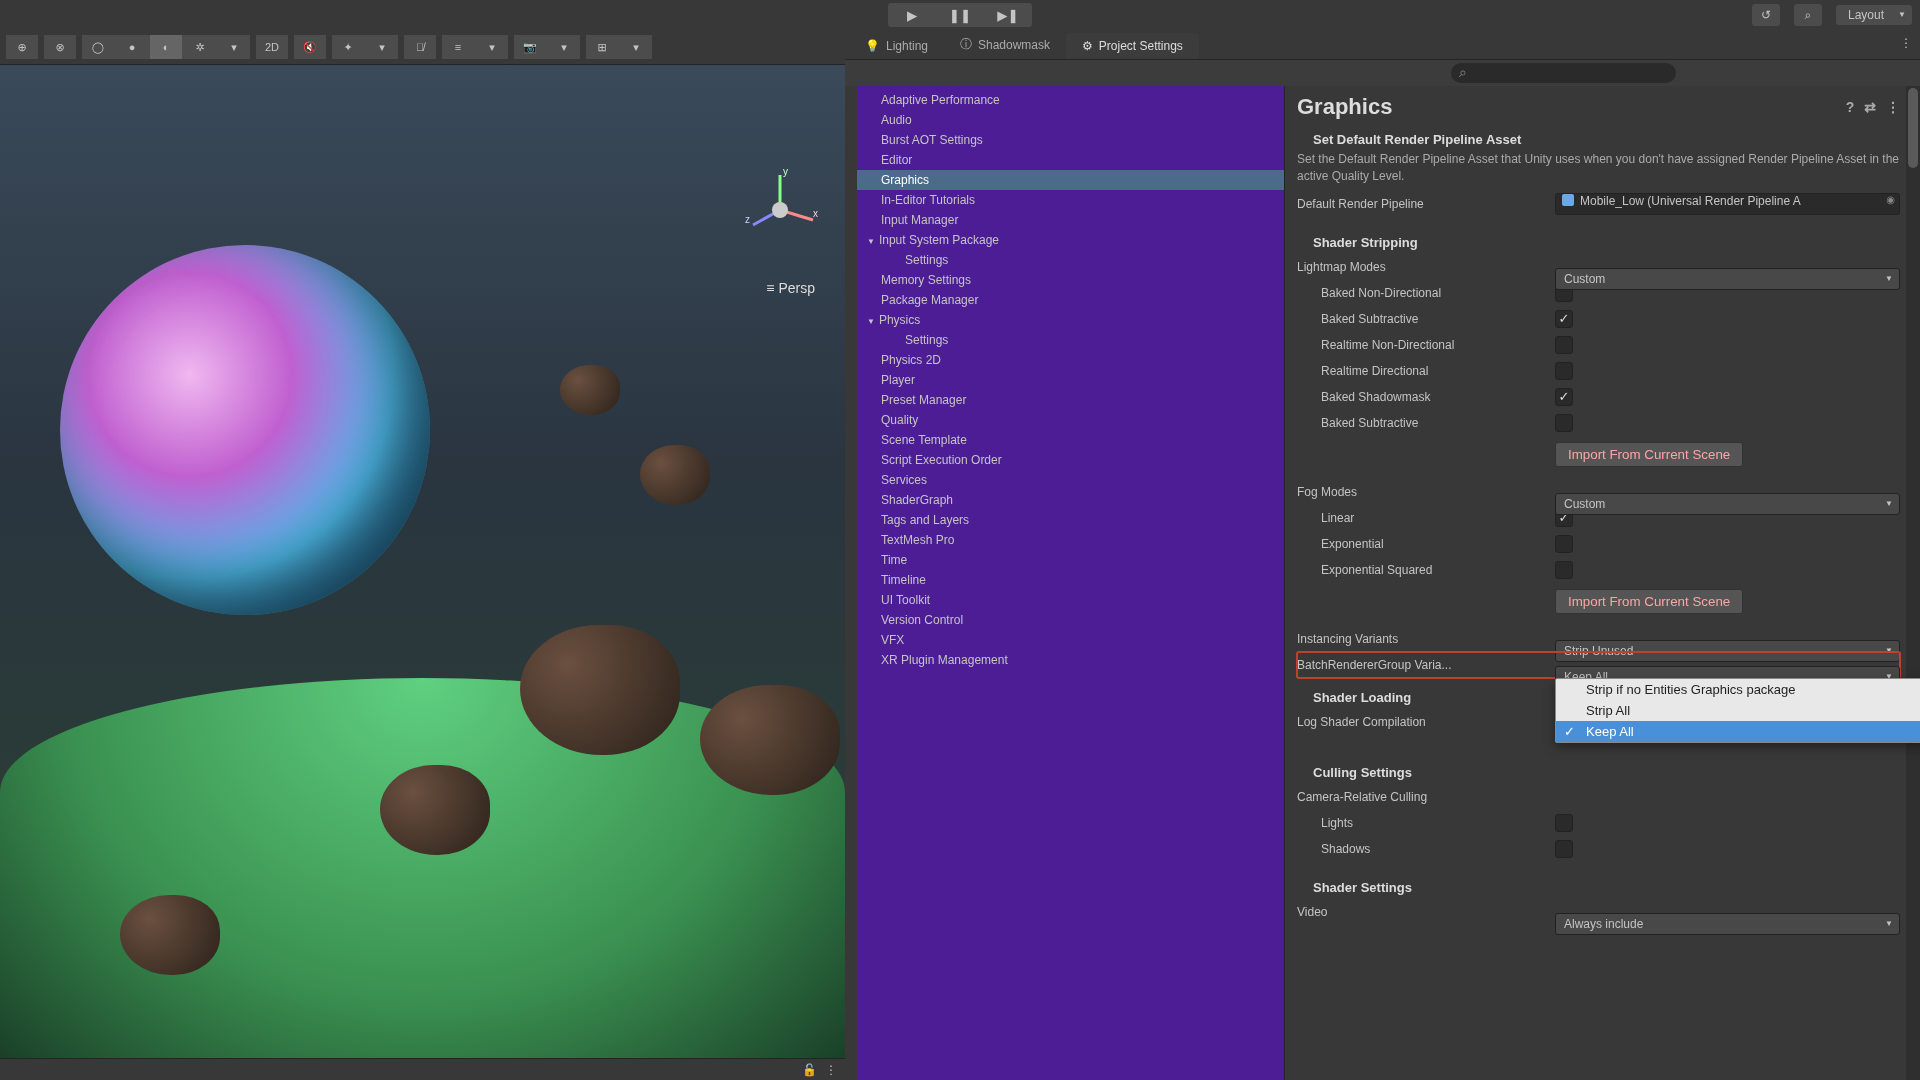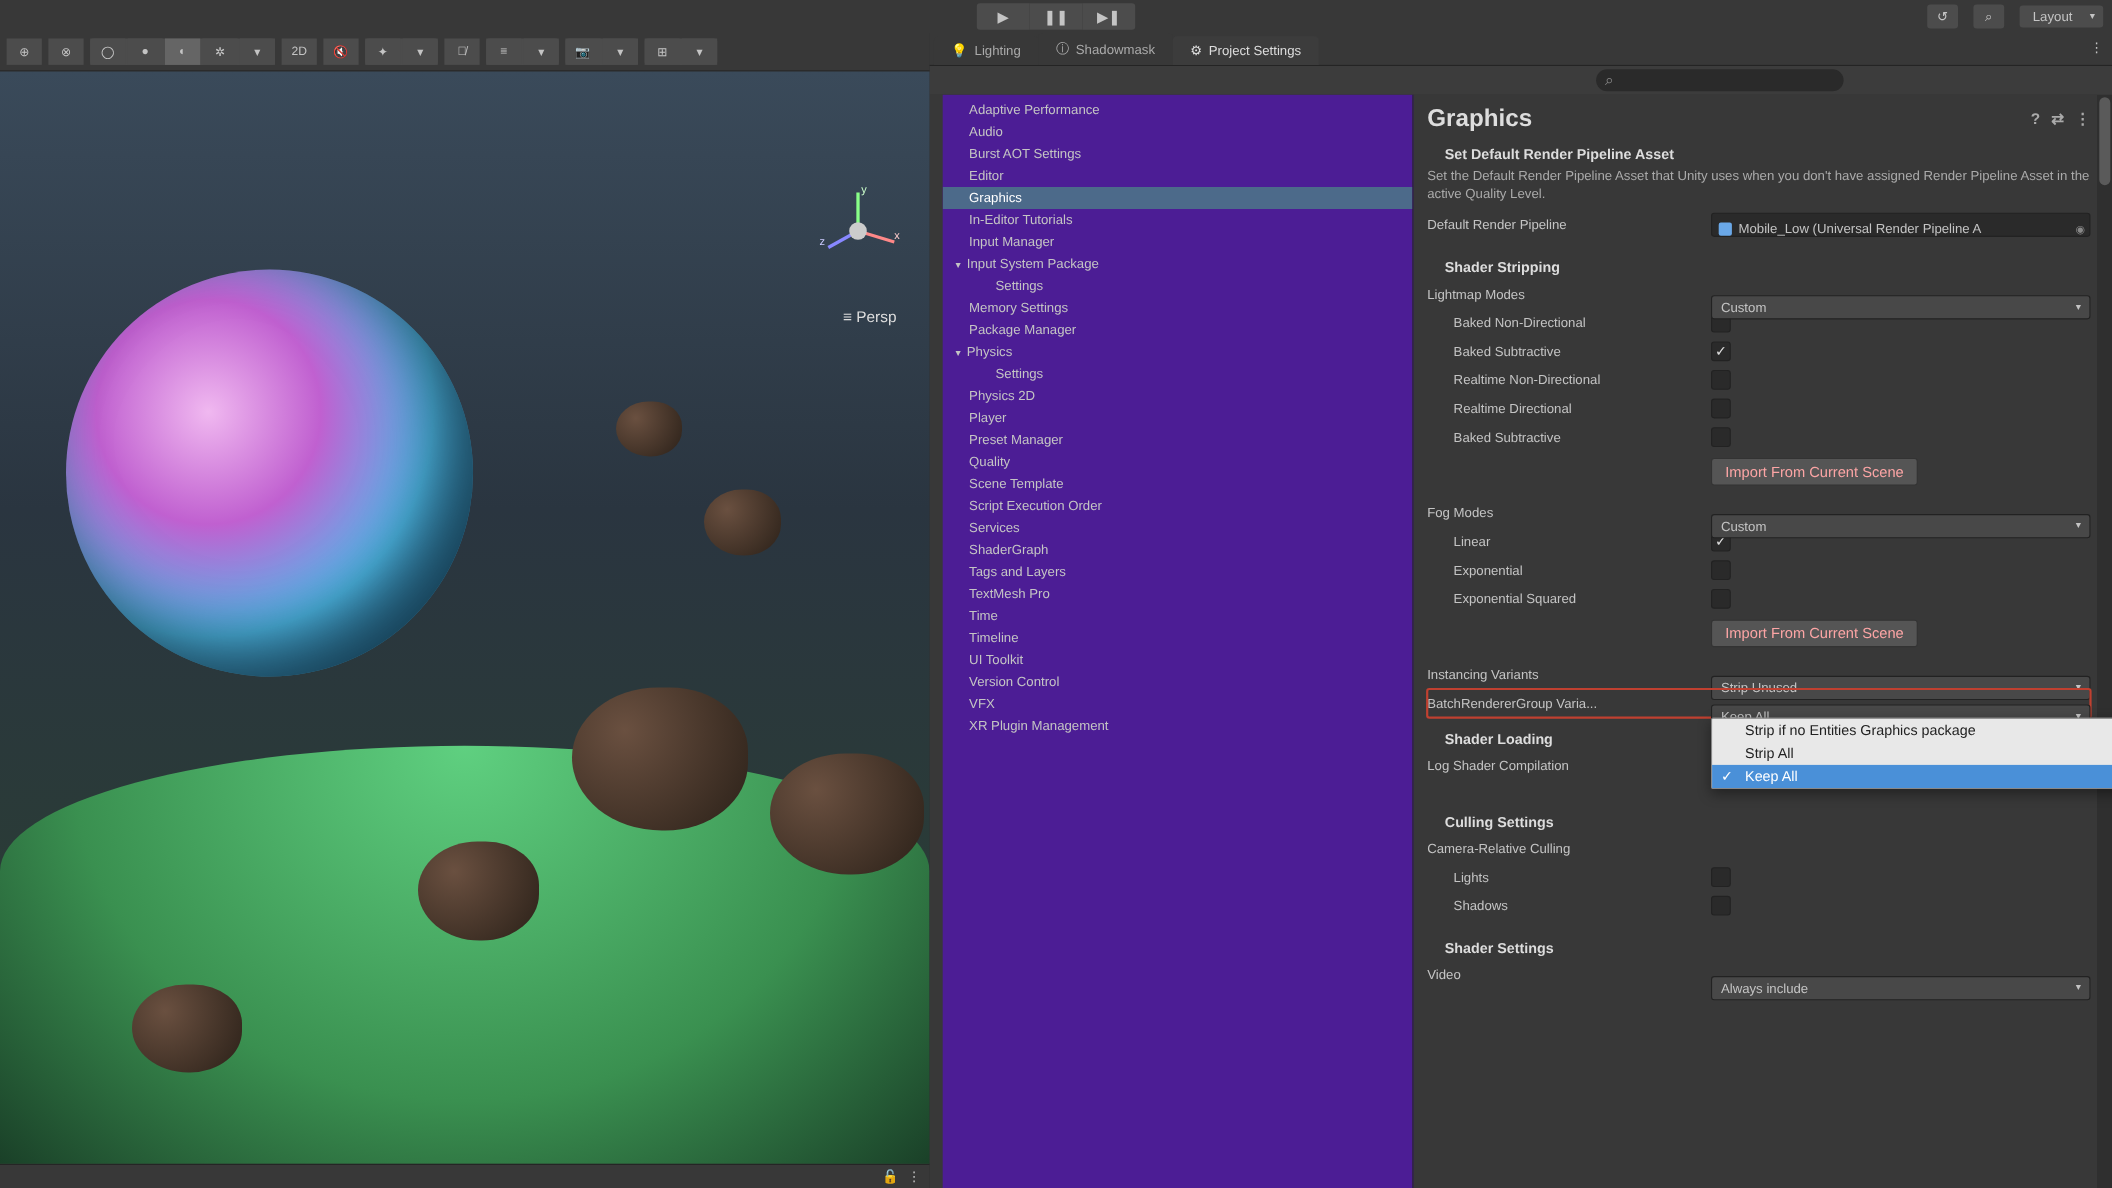--- a/index.html
+++ b/index.html
@@ -59,21 +59,21 @@
 
 .detail { flex: 1; overflow-y: auto; padding: 0; background: #383838; position: relative; }
 .detail-inner { padding: 8px 20px 20px 12px; }
 .detail-title { font-size: 22px; font-weight: 600; color: #ddd; margin-bottom: 12px; display: flex; align-items: center; justify-content: space-between; }
 .detail-title .title-icons { display: flex; gap: 10px; font-size: 14px; color: #aaa; }
 .section-head { font-weight: 600; color: #ddd; margin: 10px 16px 4px; font-size: 13px; }
 .desc { color: #aaa; margin-bottom: 6px; line-height: 1.4; }
 .row { display: flex; align-items: center; height: 26px; }
 .row label { width: 258px; padding-left: 0; }
 .row.indent1 label { padding-left: 24px; width: 258px; }
-.object-field { flex: 1; background: #2a2a2a; border: 1px solid #222; height: 22px; border-radius: 3px; display: flex; align-items: flex-end; padding: 0 24px 0 6px; position: relative; }
+.object-field { flex: 1; background: #2a2a2a; border: 1px solid #222; height: 22px; border-radius: 3px; display: flex; align-items: flex-start; padding: 0 24px 0 6px; position: relative; }
 .object-field::after { content: "◉"; position: absolute; right: 4px; color: #888; font-size: 10px; }
 .cubelet { width: 12px; height: 12px; background: #6aa8e8; margin-right: 6px; border-radius: 2px; }
 .dropdown { flex: 1; background: #484848; border: 1px solid #222; height: 22px; border-radius: 3px; padding: 0 24px 0 8px; display: flex; align-items: center; position: relative; cursor: pointer; margin-top: 24px; }
 .dropdown::after { content: "▼"; position: absolute; right: 6px; font-size: 8px; }
 .checkbox { width: 18px; height: 18px; background: #2a2a2a; border: 1px solid #222; border-radius: 3px; display: flex; align-items: center; justify-content: center; cursor: pointer; }
 .checkbox.checked::after { content: "✓"; color: #ddd; font-size: 13px; }
 .btn { background: #555; border: 1px solid #333; padding: 4px 12px; border-radius: 3px; cursor: pointer; color: #fca5a5; }
 .btn-row { display: flex; justify-content: flex-start; padding-left: 258px; margin: 6px 0 12px; }
 
 .highlight-row { outline: 2px solid #c04030; outline-offset: -1px; border-radius: 2px; }
@@ -268,20 +268,24 @@
               </div>
             <div class="row indent1">
                 <label>Realtime Non-Directional</label>
                 <div class="checkbox"></div>
               </div>
             <div class="row indent1">
                 <label>Realtime Directional</label>
                 <div class="checkbox"></div>
               </div>
             <div class="row indent1">
+                <label>Baked Shadowmask</label>
+                <div class="checkbox checked"></div>
+              </div>
+            <div class="row indent1">
                 <label>Baked Subtractive</label>
                 <div class="checkbox"></div>
               </div>
             <div class="btn-row">
                 <button class="btn"><span>Import From Current Scene</span></button>
               </div>
 
             <div class="row">
               <label>Fog Modes</label>
               <div class="dropdown">

